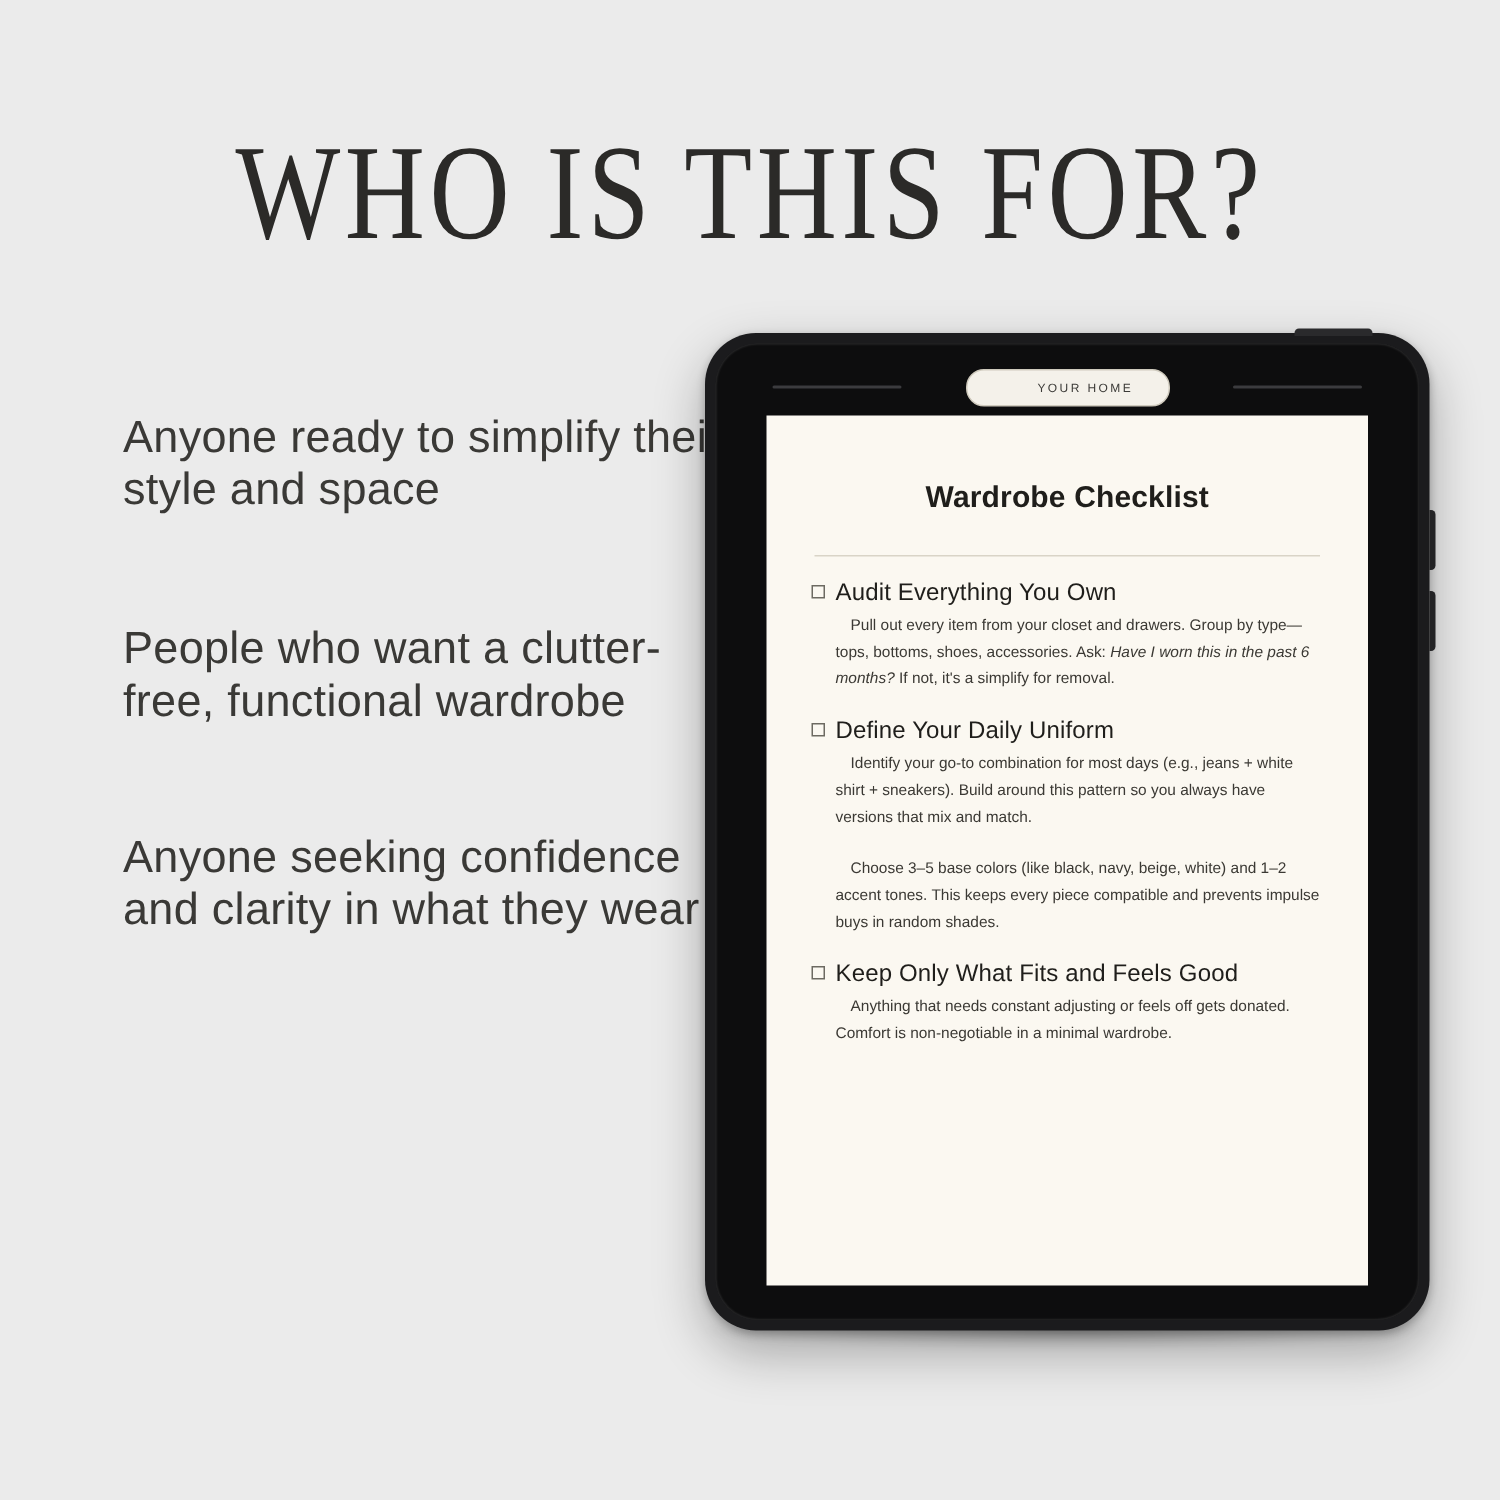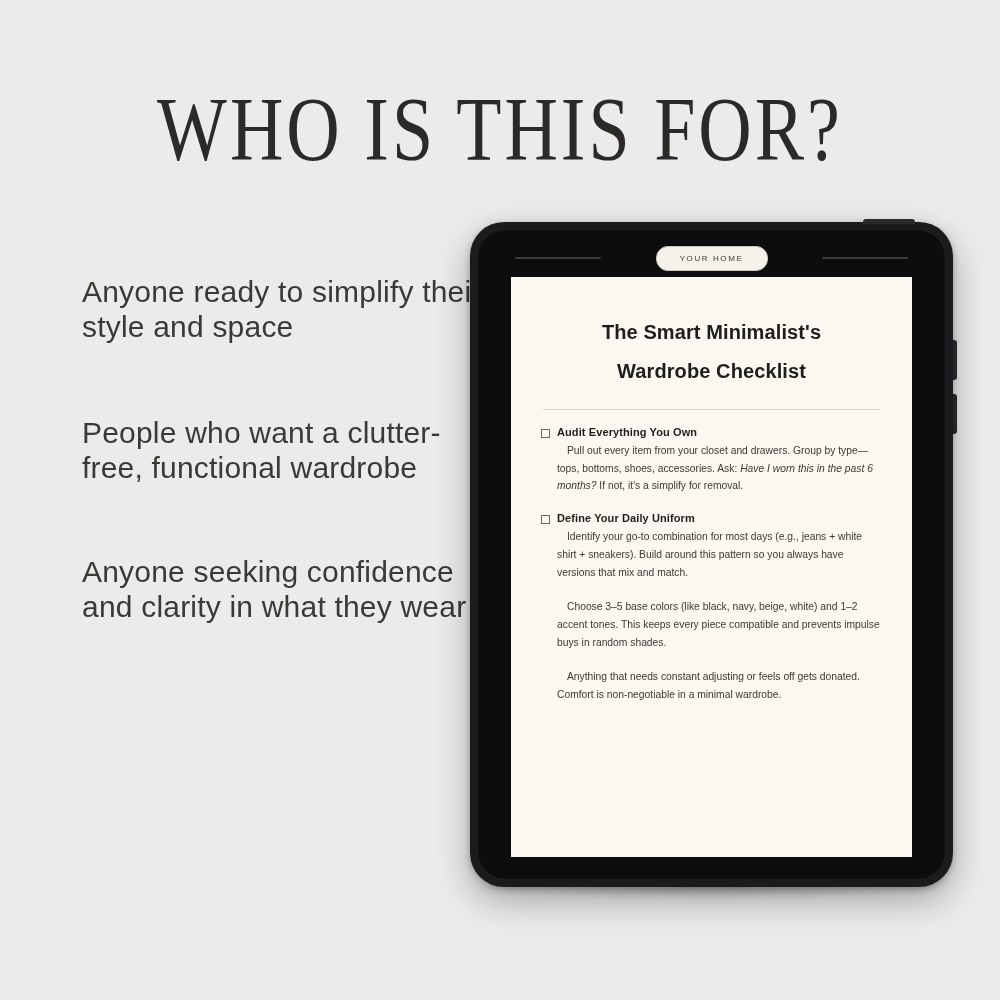--- a/index.html
+++ b/index.html
@@ -104,20 +104,21 @@
     height: 23px;
     border-radius: 12px;
     background: #f4f1ea;
     border: 1px solid #cfcabd;
     display: flex;
     align-items: center;
     justify-content: center;
     font-size: 8px;
     letter-spacing: 1.6px;
     color: #3c3b38;
+    padding-left: 24px;
   }
   
   .btn-top {
     position: absolute;
     top: -3px;
     right: 38px;
     width: 52px;
     height: 5px;
     background: #2a2a2c;
     border-radius: 3px 3px 0 0;
@@ -159,22 +160,22 @@
   }
   .doc-rule {
     margin: 18px 2px 16px 2px;
     height: 1px;
     background: #d9d4c7;
   }
   .item { margin-bottom: 17px; }
   .item-head {
     display: flex;
     align-items: flex-start;
-    font-size: 11px;
-    font-weight: 700;
+    font-size: 16px;
+    font-weight: 400;
     color: #1f1e1b;
     letter-spacing: 0.1px;
     text-align: right;
   }
   .checkbox {
     width: 7px;
     height: 7px;
     border: 1px solid #6d6a62;
     margin-right: 7px;
     margin-top: 3px;
@@ -221,21 +222,20 @@
 
   <div class="top-strip">
     <div class="strip-line left"></div>
     <div class="strip-line right"></div>
     <div class="home-pill">YOUR HOME</div>
   </div>
 
   <div class="screen">
     <div class="doc">
       <div class="doc-title">
-        <div>The Smart Minimalist's</div>
         <div>Wardrobe Checklist</div>
       </div>
       <div class="doc-rule"></div>
 
       <div class="item">
         <div class="item-head">
           <span class="checkbox"></span>
           <span>Audit Everything You Own</span>
         </div>
         <div class="item-body"><span>Pull out every item from your closet and drawers. Group by type—tops, bottoms, shoes, accessories. Ask: </span><em>Have I worn this in the past 6 months?</em><span> If not, it's a simplify for removal.</span></div>
@@ -247,17 +247,21 @@
           <span>Define Your Daily Uniform</span>
         </div>
         <div class="item-body">Identify your go-to combination for most days (e.g., jeans + white shirt + sneakers). Build around this pattern so you always have versions that mix and match.</div>
       </div>
 
       <div class="item">
         <div class="item-body">Choose 3–5 base colors (like black, navy, beige, white) and 1–2 accent tones. This keeps every piece compatible and prevents impulse buys in random shades.</div>
       </div>
 
       <div class="item">
+        <div class="item-head">
+          <span class="checkbox"></span>
+          <span>Keep Only What Fits and Feels Good</span>
+        </div>
         <div class="item-body">Anything that needs constant adjusting or feels off gets donated. Comfort is non-negotiable in a minimal wardrobe.</div>
       </div>
     </div>
   </div>
 </div>
 
 </body></html>

